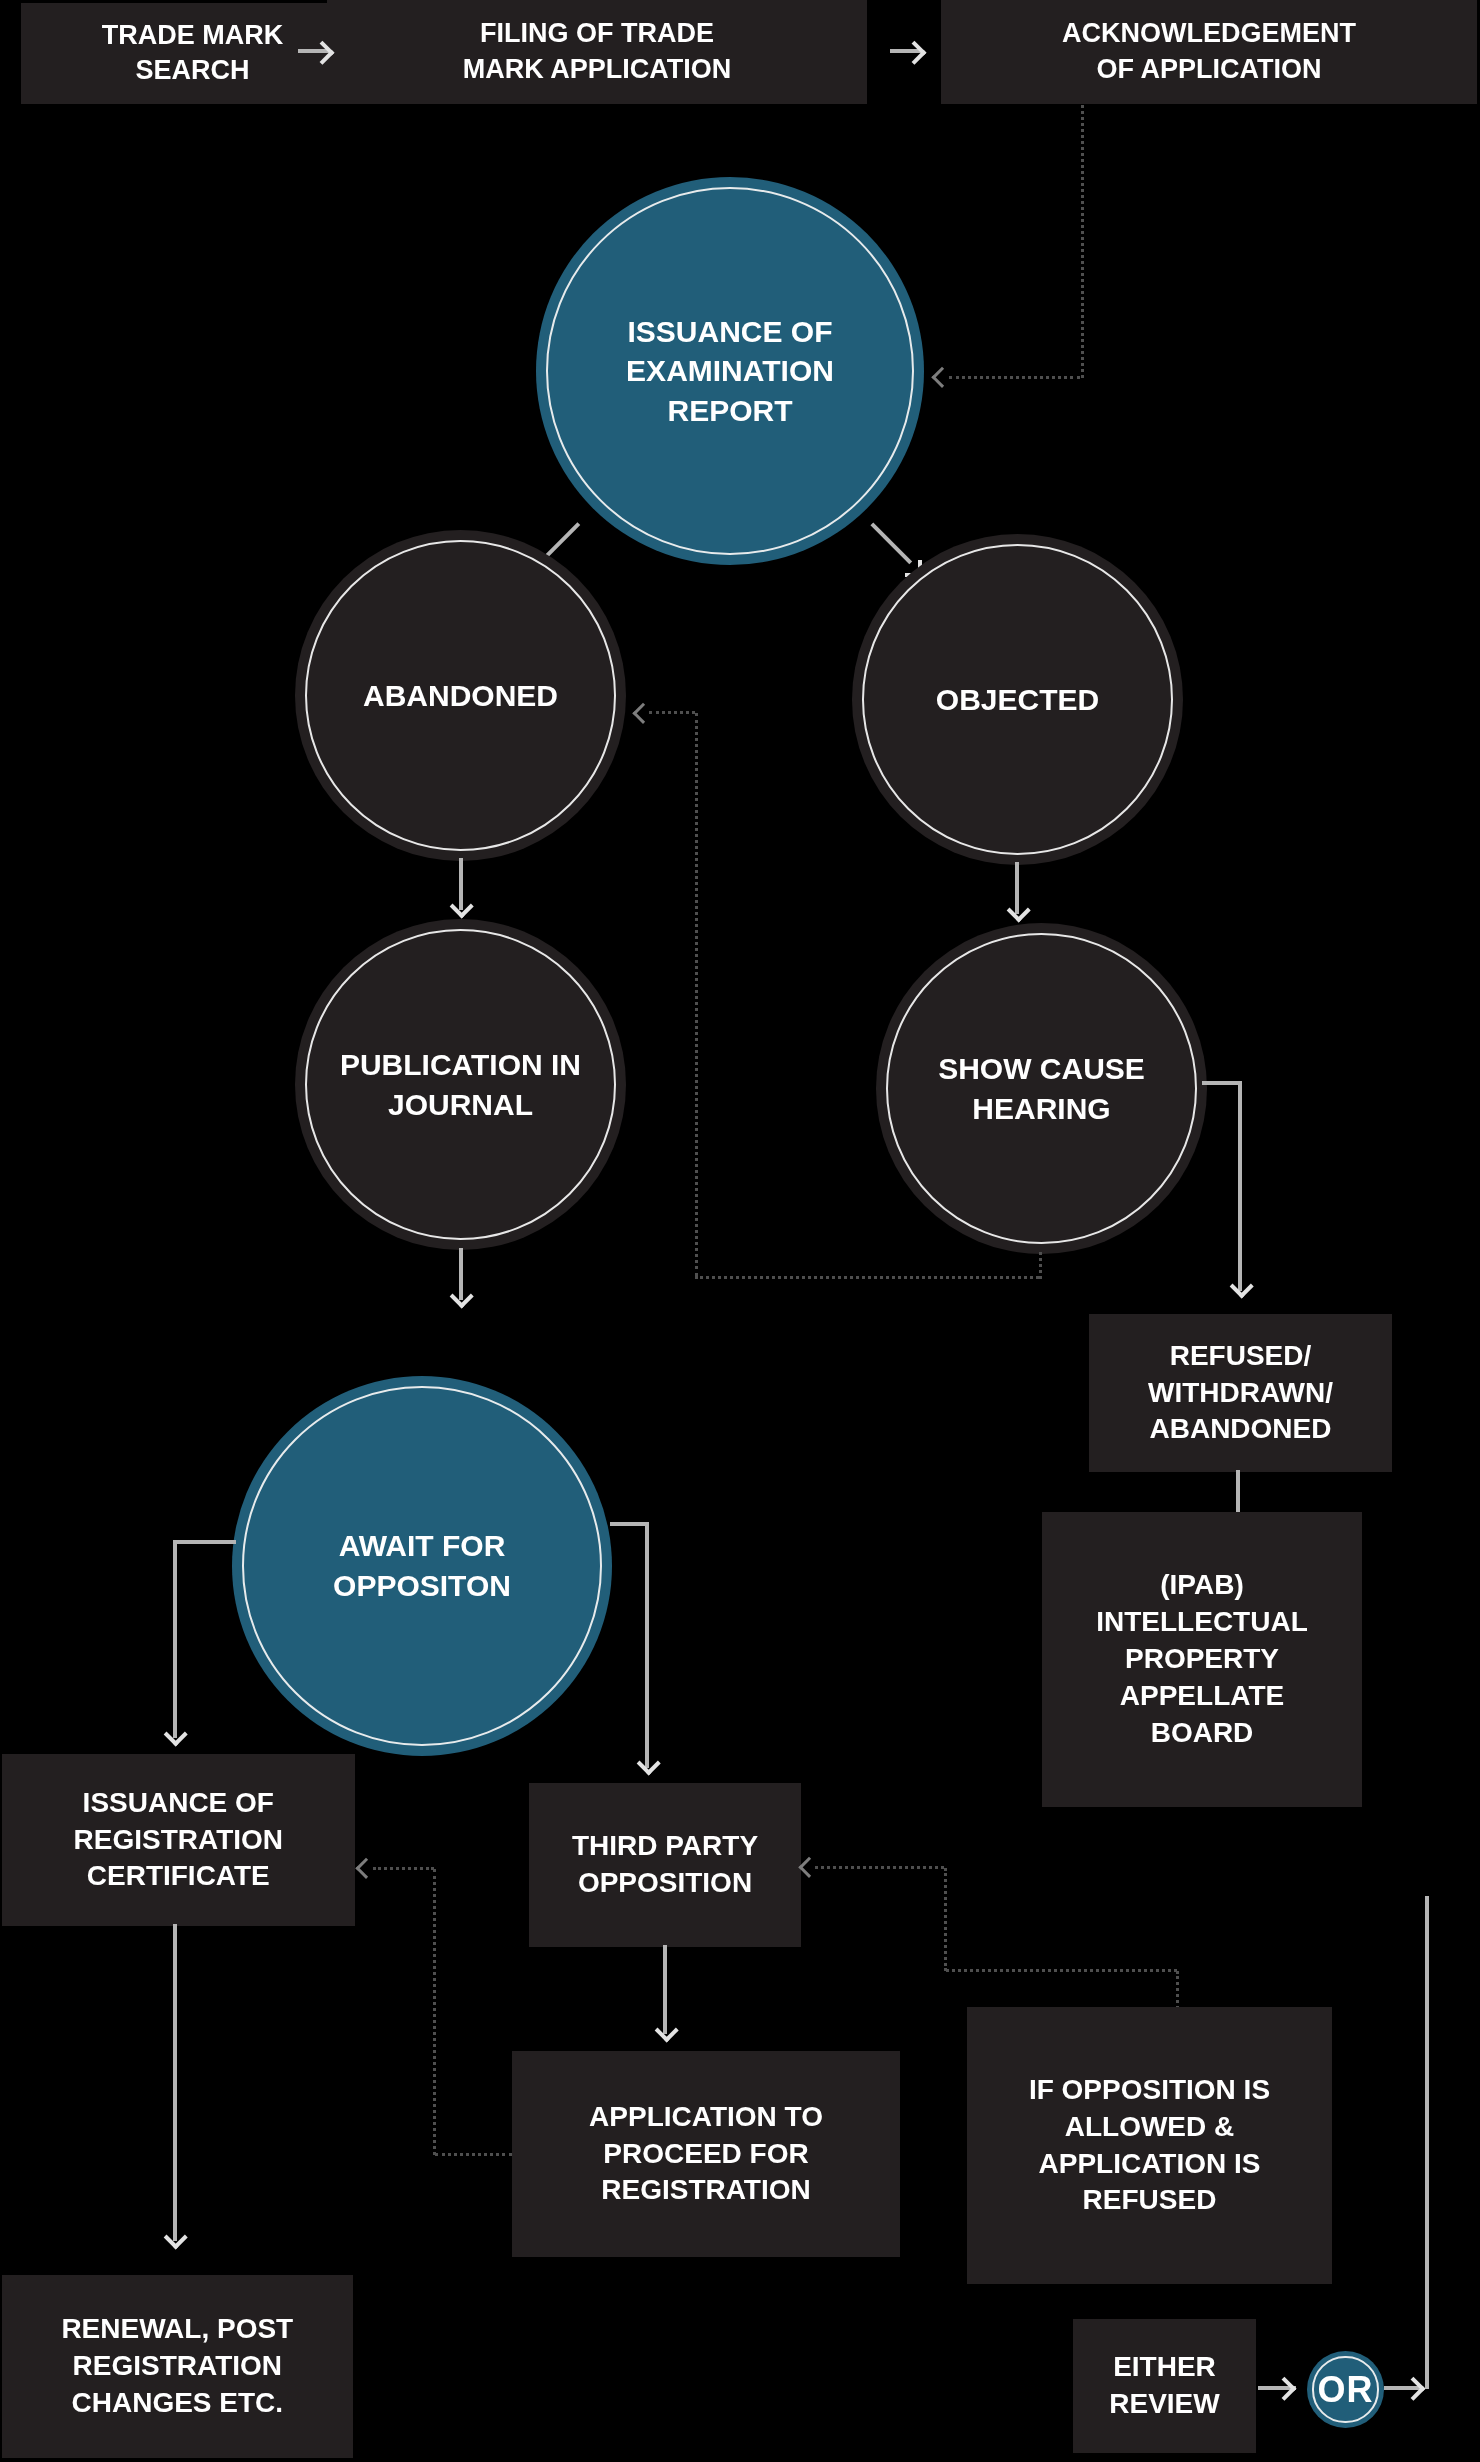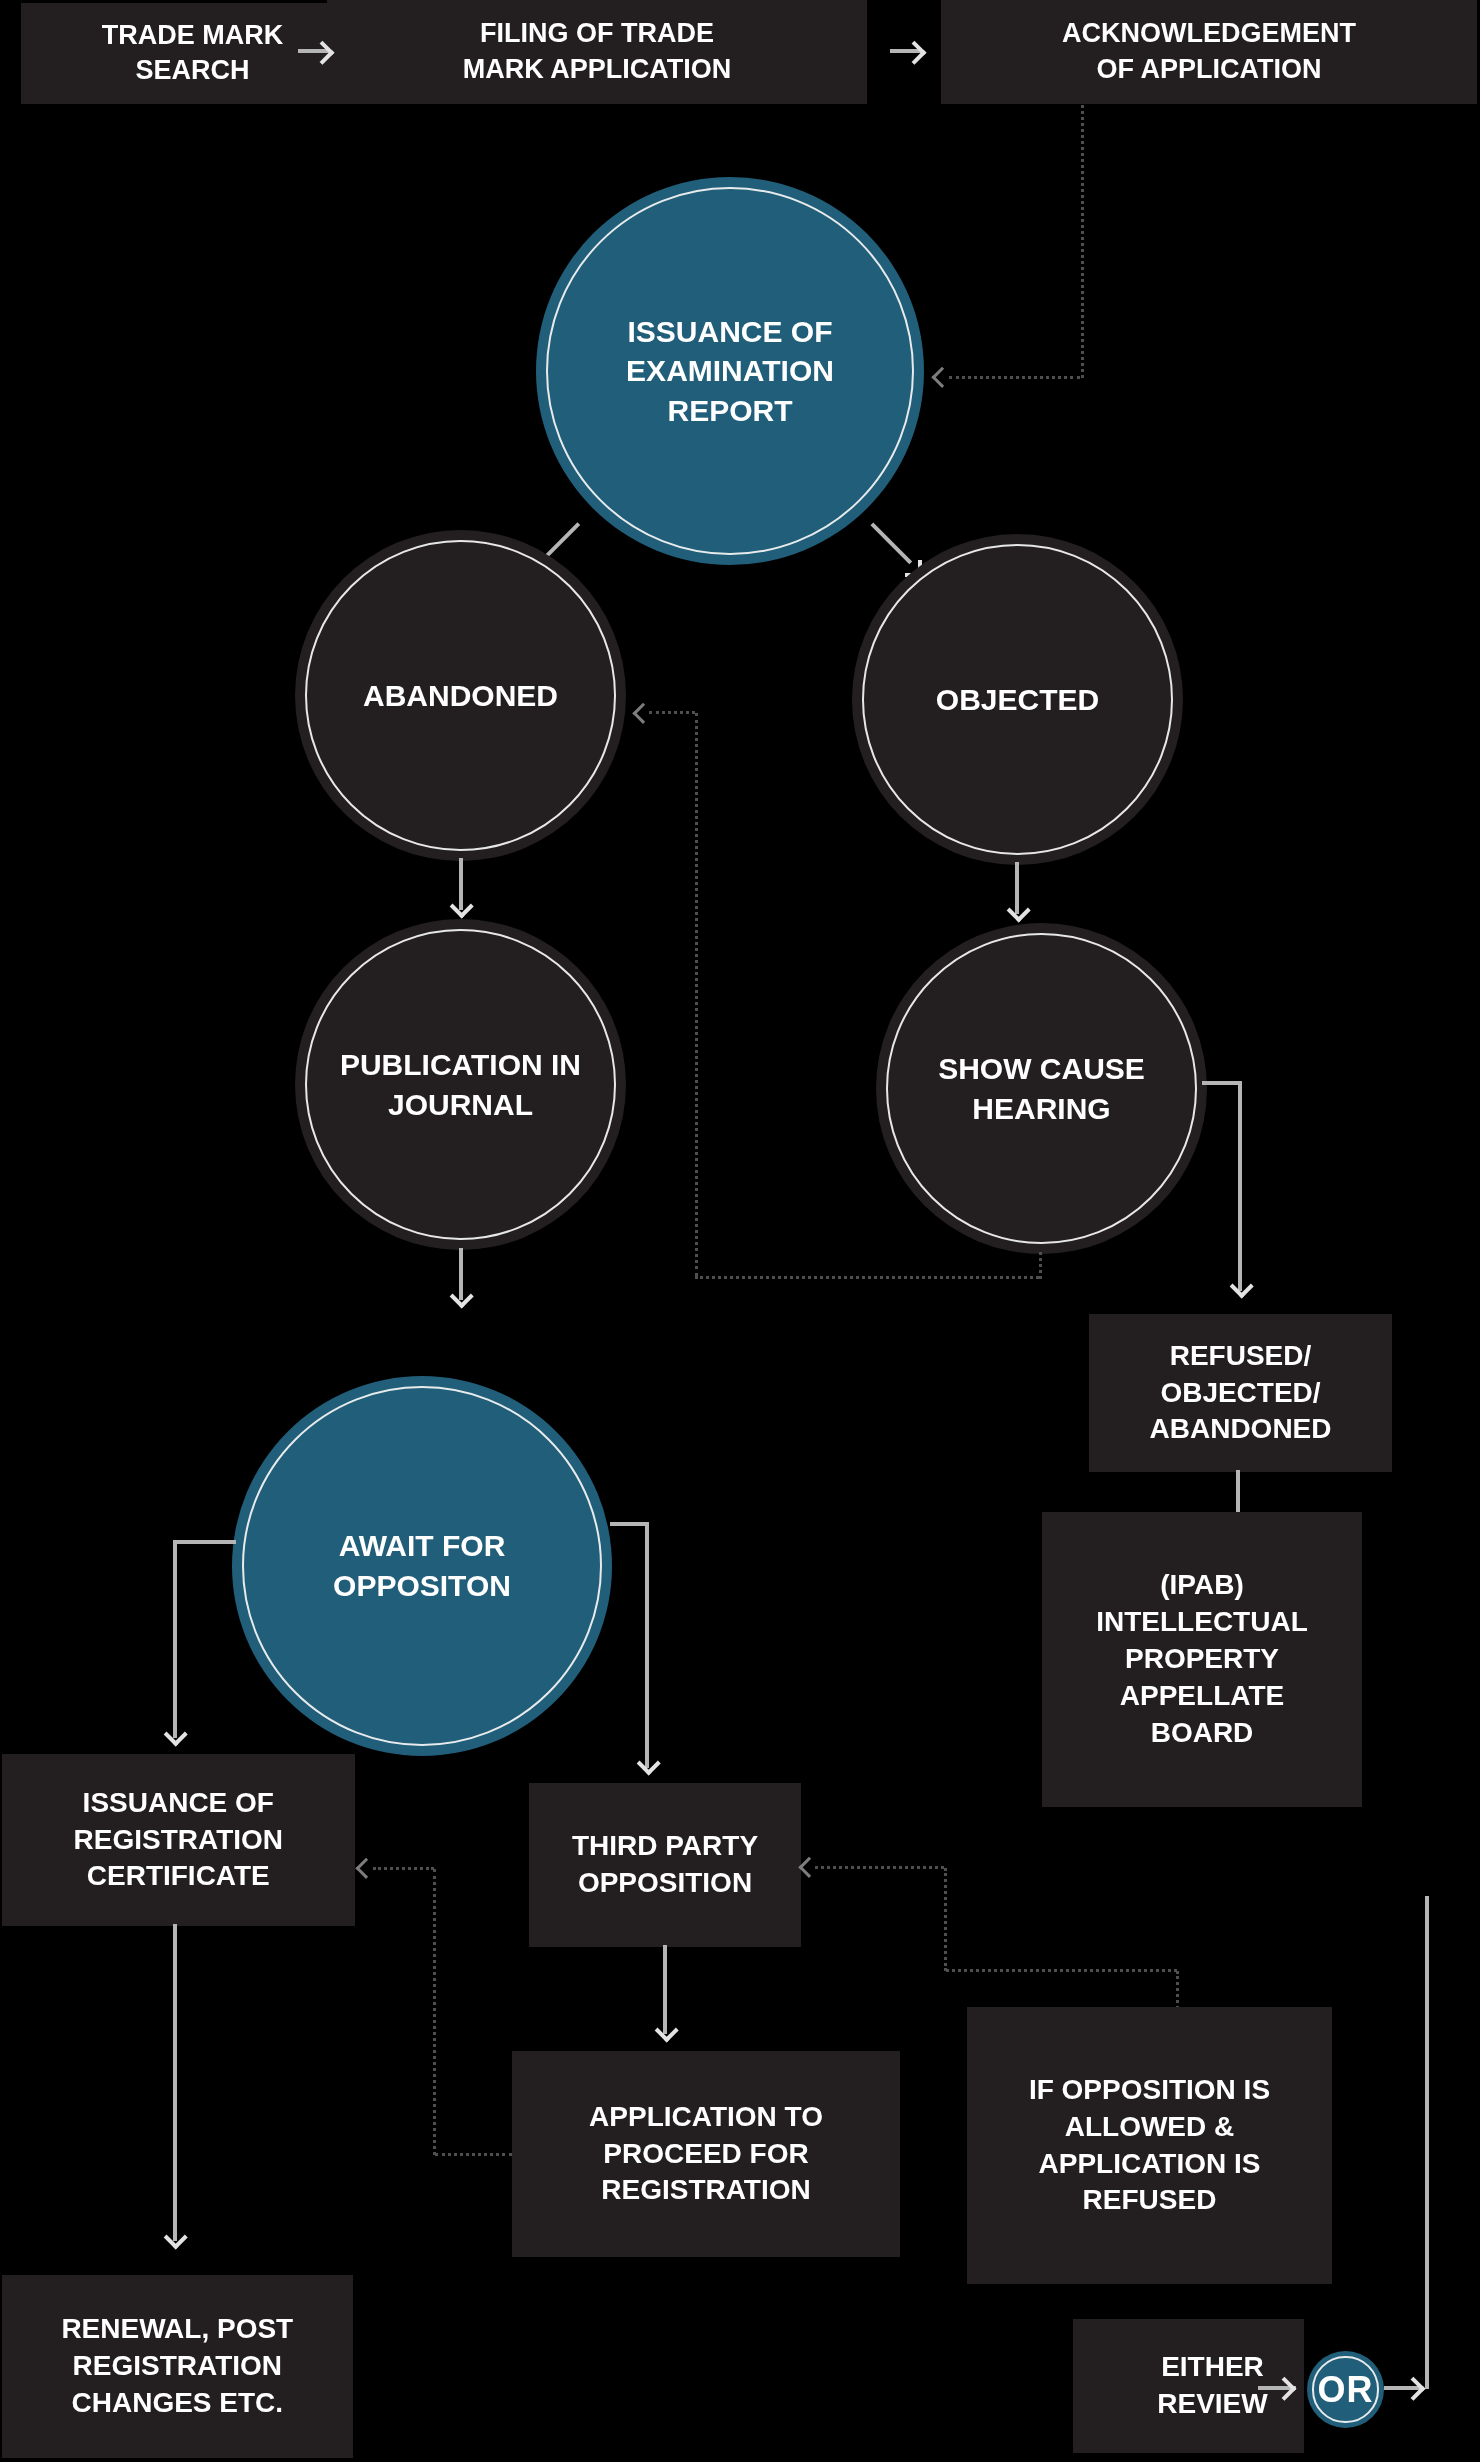--- a/index.html
+++ b/index.html
@@ -108,21 +108,21 @@
 
   <div class="line" style="left:1202px;top:1081px;width:39px;height:3.6px;"></div>
   <div class="line" style="left:1238px;top:1081px;width:3.6px;height:210px;"></div>
   <span class="chev d" style="left:1233px;top:1278px;"></span>
 
   <div class="line" style="left:459px;top:1248px;width:3.6px;height:52px;"></div>
   <span class="chev d" style="left:453px;top:1288px;"></span>
 
   <div class="node fs-box" style="left:1089px;top:1314px;width:303px;height:158px;">
     <div class="label">REFUSED/
-OBJECTED/
+WITHDRAWN/
 ABANDONED</div>
   </div>
   <div class="line" style="left:1236px;top:1470px;width:3.6px;height:121px;"></div>
   <span class="chev d" style="left:1231px;top:1578px;"></span>
   <div class="node fs-box" style="left:1042px;top:1512px;width:320px;height:295px;">
     <div class="label">(IPAB)
 INTELLECTUAL
 PROPERTY
 APPELLATE
 BOARD</div>
@@ -178,21 +178,21 @@
 ALLOWED &amp;
 APPLICATION IS
 REFUSED</div>
   </div>
 
   <div class="node fs-box" style="left:1.8px;top:2275px;width:351px;height:183px;">
     <div class="label">RENEWAL, POST
 REGISTRATION
 CHANGES ETC.</div>
   </div>
-  <div class="node fs-box" style="left:1073px;top:2319px;width:183px;height:134px;padding-left:48px;">
+  <div class="node fs-box" style="left:1073px;top:2319px;width:183px;height:134px;">
     <div class="label">EITHER
 REVIEW</div>
   </div>
 
   <div class="line" style="left:1258px;top:2386px;width:38px;height:3.6px;"></div>
   <span class="chev r" style="left:1276px;top:2380px;"></span>
   <div class="node circle teal or-circle fs-or" style="left:1307px;top:2351px;width:77px;height:77px;">
     <div class="label">OR</div>
   </div>
   <div class="line" style="left:1384px;top:2386px;width:39px;height:3.6px;"></div>

